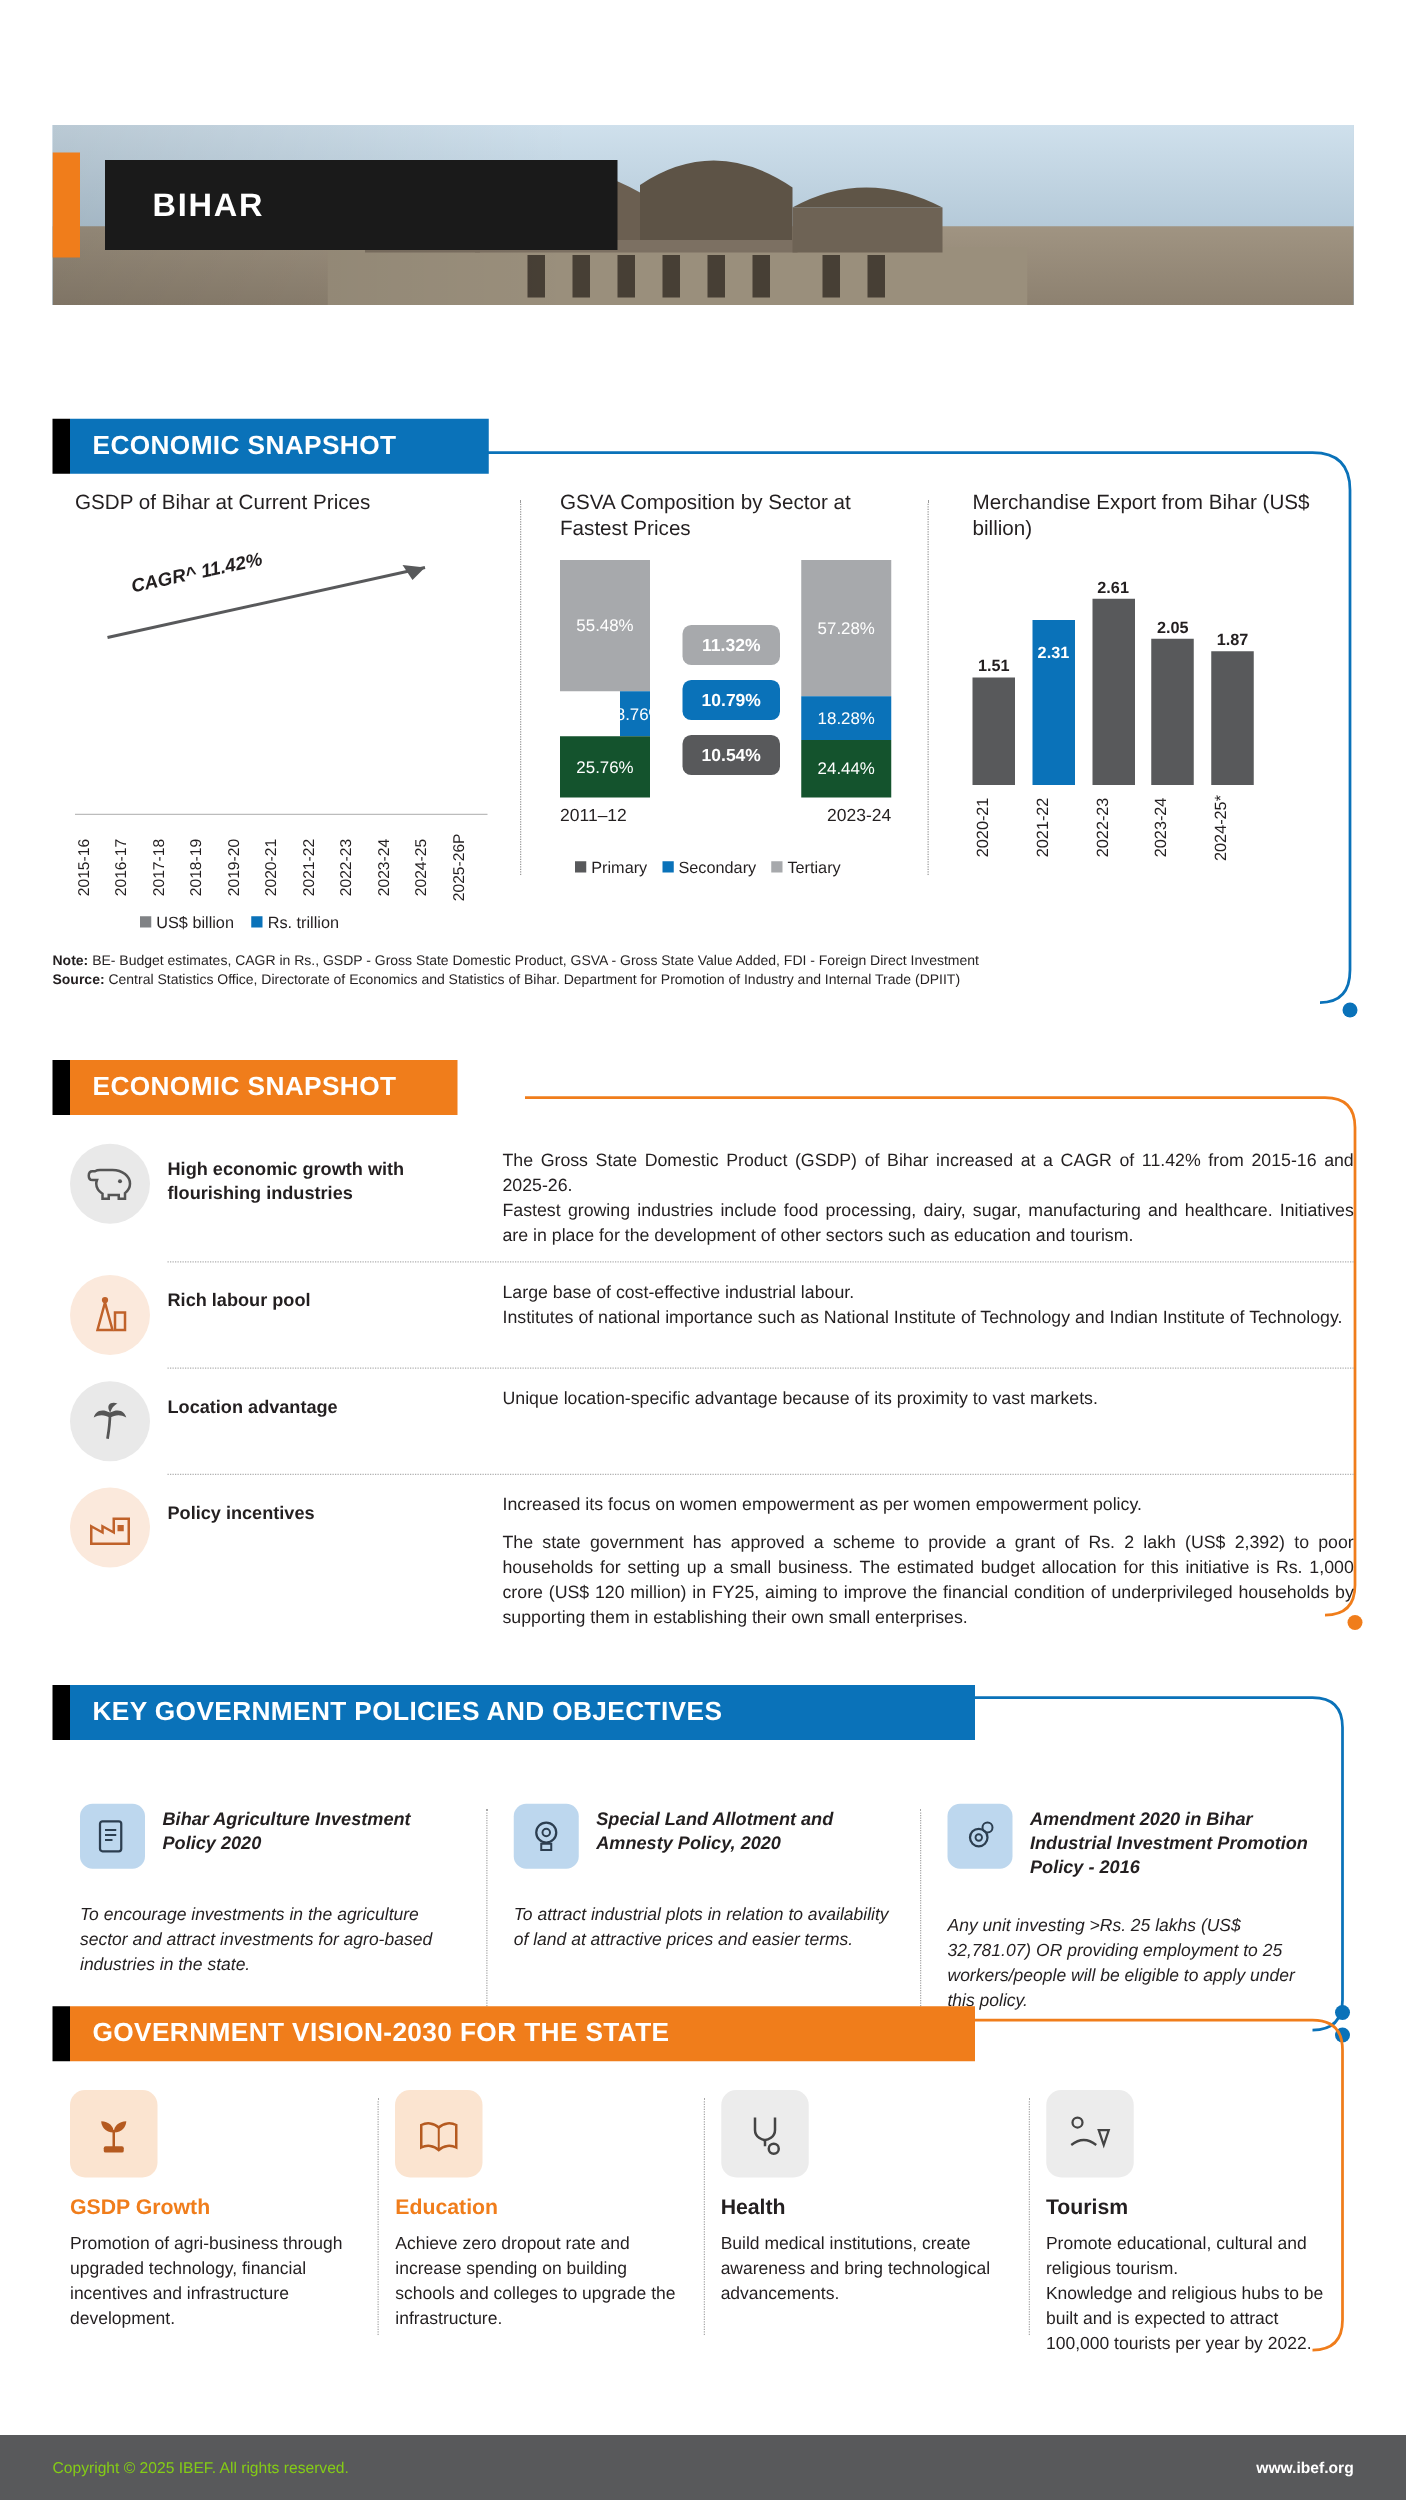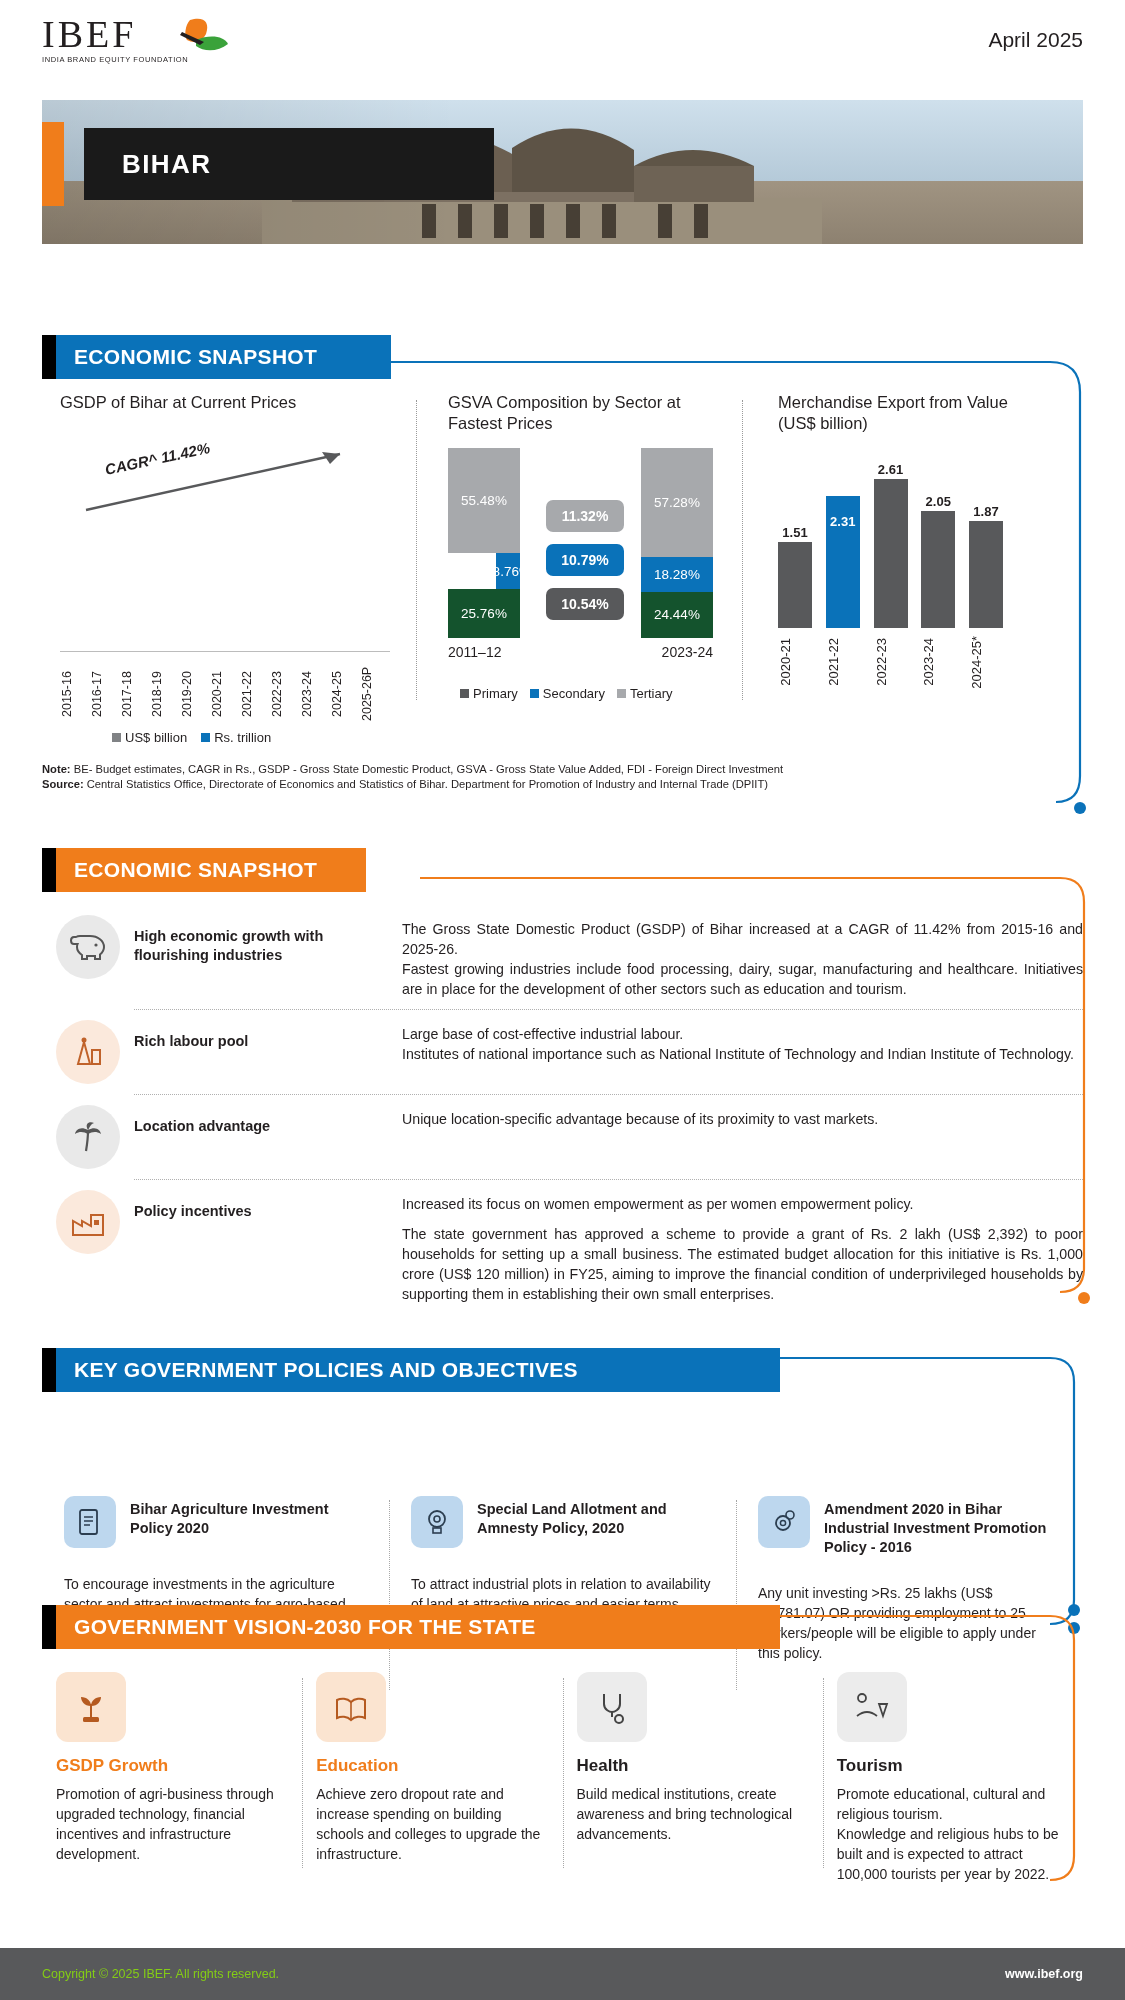--- a/index.html
+++ b/index.html
@@ -120,21 +120,21 @@
   .snap-icon { width: 92px; flex: 0 0 92px; display:flex; justify-content:center; }
   .circ { width:64px; height:64px; border-radius:50%; display:flex; align-items:center; justify-content:center; }
   .circ.gray { background:#e9e9e9; }
   .circ.peach { background:#fbe9dc; }
   .snap-label { width: 268px; flex:0 0 268px; font-size:14.5px; font-weight:bold;
     line-height:19px; padding-top:12px; }
   .snap-text { flex:1; font-size:14.2px; line-height:20px; text-align: justify; padding-top: 4px; }
   .dotted { border-top: 1px dotted #b0b0b0; margin-left: 92px; }
 
   
-  .policies { position:absolute; left:42px; top:1496px; width:1041px; display:flex; }
+  .policies { position:absolute; left:42px; top:1443px; width:1041px; display:flex;font-style:italic; }
   .pol-col { flex:1; padding: 0 22px; position:relative; }
   .pol-col + .pol-col::before { content:""; position:absolute; left:0; top:4px;
     height: 190px; border-left: 1.5px dotted #a8a8a8; }
   .pol-head { display:flex; align-items:flex-start; gap:14px; }
   .pol-badge { width:52px; height:52px; border-radius:10px; background:#bdd7ee;
     display:flex; align-items:center; justify-content:center; flex:0 0 52px; }
   .pol-title { font-size:14.5px; font-weight:bold; line-height:19px; padding-top:4px; }
   .pol-body { margin-top: 26px; font-size:14px; line-height:20px; }
 
   
@@ -154,32 +154,20 @@
   .footer { position:absolute; left:0; bottom:0; width:1125px; height:52px;
     background:#58595b; display:flex; align-items:center; }
   .footer-left { color:#84cc16; font-size:12.5px; padding-left:42px; }
   .footer-right { color:#fff; font-size:12.5px; margin-left:auto; padding-right:42px; font-weight:bold; }
 </style>
 </head>
 <body>
 
 <div class="page">
 
-  <div class="header">
-    <div class="logo-wrap">
-      <div class="logo-ibef">IBEF</div>
-      <div class="logo-sub">INDIA BRAND EQUITY FOUNDATION</div>
-      <svg class="logo-bird" viewBox="0 0 70 48">
-        <path d="M30 4 C44 0 50 6 46 18 C42 26 34 28 27 24 C24 20 25 9 30 4 Z" fill="#f07d1b"></path>
-        <path d="M36 24 C50 18 64 20 68 28 C58 36 44 36 36 30 Z" fill="#3aa23a"></path>
-        <path d="M22 16 L44 26 L40 29 L20 19 Z" fill="#231f20"></path>
-      </svg>
-    </div>
-    <div class="header-date">April 2025</div>
-  </div>
 
   <div class="banner">
     <div class="banner-sky"></div>
     <div class="banner-ground"></div>
     <svg class="temple" width="560" height="132" viewBox="0 0 560 132">
       <rect x="0" y="86" width="560" height="46" fill="#9a8f7c"></rect>
       <path d="M120 86 L120 46 Q180 2 250 42 L250 86 Z" fill="#6b5f51"></path>
       <path d="M250 86 L250 36 Q310 -4 372 38 L372 86 Z" fill="#5d5346"></path>
       <rect x="118" y="80" width="258" height="10" fill="#7c7062"></rect>
       <rect x="372" y="54" width="120" height="36" fill="#6e6355"></rect>
@@ -359,21 +347,21 @@
       </div>
       <div class="legend" style="left:26px; top:294px; gap:12px;">
         <span><i style="background:#58595b;"></i><span>Primary</span></span>
         <span><i style="background:#0a72b9;"></i><span>Secondary</span></span>
         <span><i style="background:#a7a9ac;"></i><span>Tertiary</span></span>
       </div>
     </div>
     <div class="vsep" style="left:700px;"></div>
 
     <div class="chart-col" style="left:718px; width:290px;">
-      <div class="chart-title" style="margin-left:18px;">Merchandise Export from Value (US$ billion)</div>
+      <div class="chart-title" style="margin-left:18px;">Merchandise Export from Bihar (US$ billion)</div>
       <div class="exp-plot">
         <div class="exp-bars" id="exp-bars">
             <div class="exp-bar g" style="height: 53.9286%;">
               <span class="exp-lab">1.51</span>
             </div>
             <div class="exp-bar b" style="height: 82.5%;">
               <span class="exp-lab inside">2.31</span>
             </div>
             <div class="exp-bar g" style="height: 93.2143%;">
               <span class="exp-lab">2.61</span>

